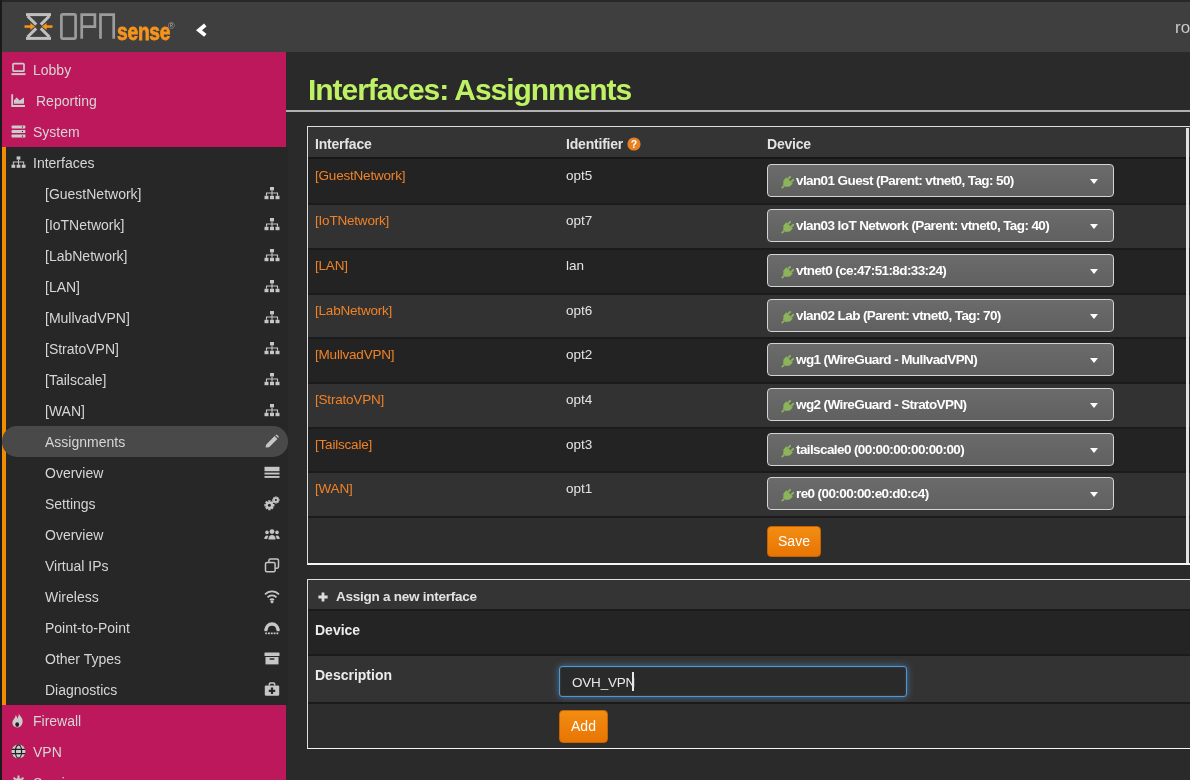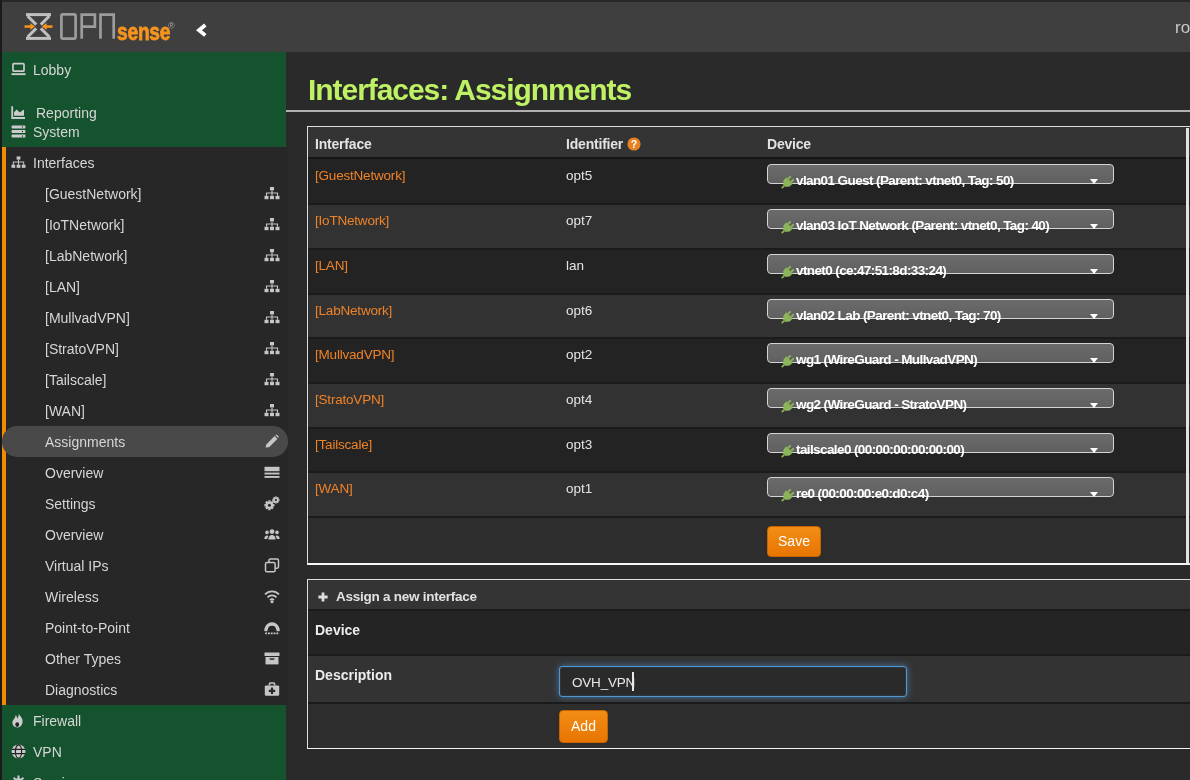--- a/index.html
+++ b/index.html
@@ -6,21 +6,21 @@
   html,body { width:1190px; height:780px; overflow:hidden; }
   body { font-family:"Liberation Sans", sans-serif; background:#2a2a2a; position:relative; }
   .abs { position:absolute; }
 
   
   #topbar { position:absolute; left:0; top:0; width:1190px; height:52px; background:#3f3f3f; border-left:2px solid #1a1a1a; }
   #roo { position:absolute; left:1173px; top:18px; color:#c9c9c9; font-size:17px; }
   #chev { position:absolute; left:191px; top:23px; }
 
   
-  #sidebar { position:absolute; left:0; top:52px; width:286px; height:728px; background:#14532d; border-left:2px solid #1a1a1a; }
+  #sidebar { position:absolute; left:0; top:52px; width:286px; height:728px; background:#be185d; border-left:2px solid #1a1a1a; }
   #sidesection { position:absolute; left:0; top:95px; width:286px; height:558px; background:#272727; border-left:4px solid #f08c00; }
   .mi { position:absolute; left:0; width:286px; height:31px; color:#d6d6d6; font-size:14px; }
   .mi .txt { position:absolute; left:31px; top:8px; }
   .mi .ic { position:absolute; left:9px; top:8px; width:15px; height:15px; }
   .mi .ric { position:absolute; left:262px; top:8px; width:16px; height:15px; }
   .mi.active { background:#494949;border-radius:15px; }
 
   
   #heading { position:absolute; left:308px; top:73px; color:#bef264; font-size:30px; font-weight:bold; letter-spacing:-1.05px; }
   #hr { position:absolute; left:286px; top:110px; width:904px; height:2px; background:#b0b0b0; }
@@ -29,21 +29,21 @@
   #panel1 { position:absolute; left:307px; top:126px; width:885px; height:439px; border:1px solid #dedede; border-right:none; border-bottom:2px solid #f5f5f5; background:#232323; }
   .trow { position:absolute; left:0; width:884px; }
   .thead { background:#343434; border-bottom:2px solid #161616; }
   .th { position:absolute; top:9px; color:#e3e3e3; font-weight:bold; font-size:14px; letter-spacing:-0.2px; }
   .rdark { background:#232323; }
   .rlight { background:#323232; }
   .rsep { border-top:2px solid #1b1b1b; }
   .link { position:absolute; left:7px; top:9px; color:#ef8227; font-size:13.5px; letter-spacing:-0.2px; }
   .ident { position:absolute; left:258px; top:9px; color:#e4e4e4; font-size:13.5px; }
 
-  .ddl { position:absolute; left:459px; top:5px; width:347px; height:20px; background:linear-gradient(#6b6b6b,#606060); border:1px solid #d4d4d4; border-radius:4px; color:#ffffff; font-size:13.5px; font-weight:bold; letter-spacing:-0.6px; }
+  .ddl { position:absolute; left:459px; top:5px; width:347px; height:33px; background:linear-gradient(#6b6b6b,#606060); border:1px solid #d4d4d4; border-radius:4px; color:#ffffff; font-size:13.5px; font-weight:bold; letter-spacing:-0.6px; }
   .ddl .lbl { position:absolute; left:28px; top:8px; white-space:nowrap; }
   .ddl .plug { position:absolute; left:11px; top:10px; }
   .ddl .caret { position:absolute; right:15px; top:14px; width:0; height:0; border-left:4px solid transparent; border-right:4px solid transparent; border-top:5px solid #ffffff; }
 
   .obtn { position:absolute; background:linear-gradient(#f28d13,#e87503); border:1px solid #c76400; border-radius:4px; color:#ffffff; font-size:14px; text-align:center; }
 
   
   #panel2 { position:absolute; left:307px; top:579px; width:885px; height:170px; border:1px solid #dedede; border-right:none; border-bottom:2px solid #f5f5f5; background:#2f2f2f; }
   .p2row { position:absolute; left:0; width:884px; }
   .p2lbl { position:absolute; left:7px; top:11px; color:#ececec; font-weight:bold; font-size:14px; }
@@ -89,21 +89,21 @@
 <div id="sidebar">
   <div id="sidesection"></div>
   <div id="menuitems">
       <div class="mi" style="top:2px;">
         <svg class="ic" viewBox="0 0 15 15">
           <rect x="2" y="1.6" width="11" height="7.6" rx="1" fill="none" stroke="#cccccc" stroke-width="1.7"></rect>
           <path d="M0.5 11.2h14v1.9h-14z" fill="#cccccc"></path>
         </svg>
         <span class="txt" style="left:31px;">Lobby</span>
       </div>
-      <div class="mi" style="top:33px;margin-top:12px;">
+      <div class="mi" style="top:33px;">
         <svg class="ic" viewBox="0 0 15 15">
           <path d="M1.2 1.2 V13 H14" stroke="#cccccc" stroke-width="1.8" fill="none"></path>
           <path d="M3 10.8 V7.2 L5.8 4.6 L8.6 7.6 L13 4.4 V10.8 Z" fill="#cccccc"></path>
         </svg>
         <span class="txt" style="left:34px;">Reporting</span>
       </div>
       <div class="mi" style="top:64px;">
         <svg class="ic" viewBox="0 0 15 15">
           <g fill="#cccccc">
             <rect x="0.6" y="1.4" width="13.8" height="3" rx="0.7"></rect>

